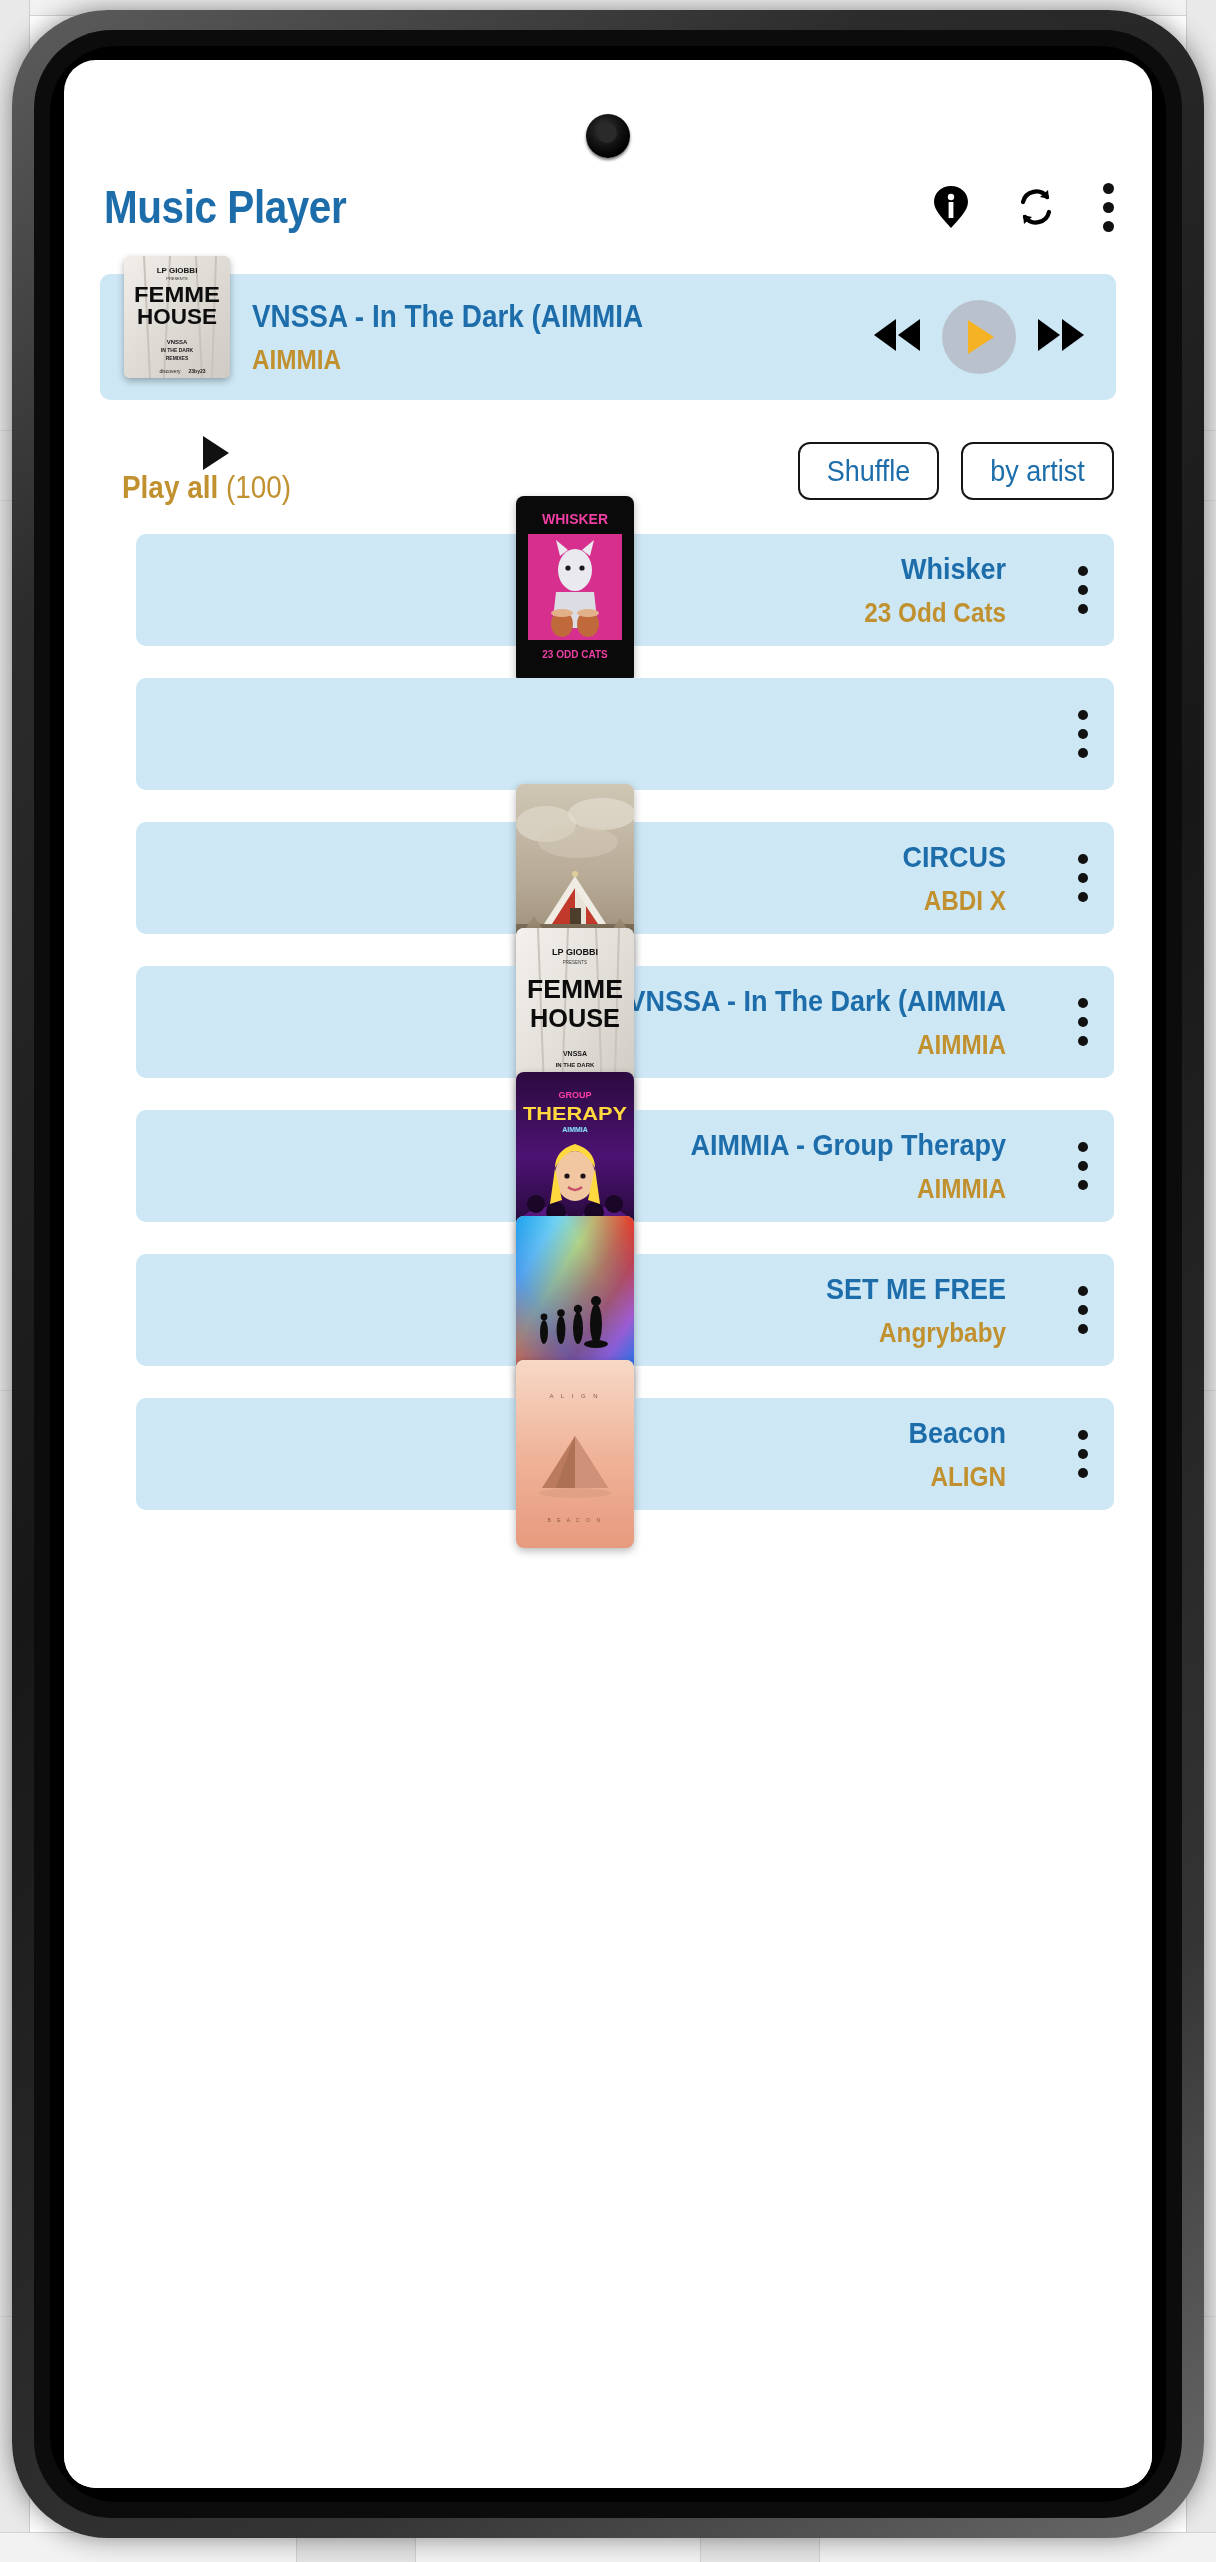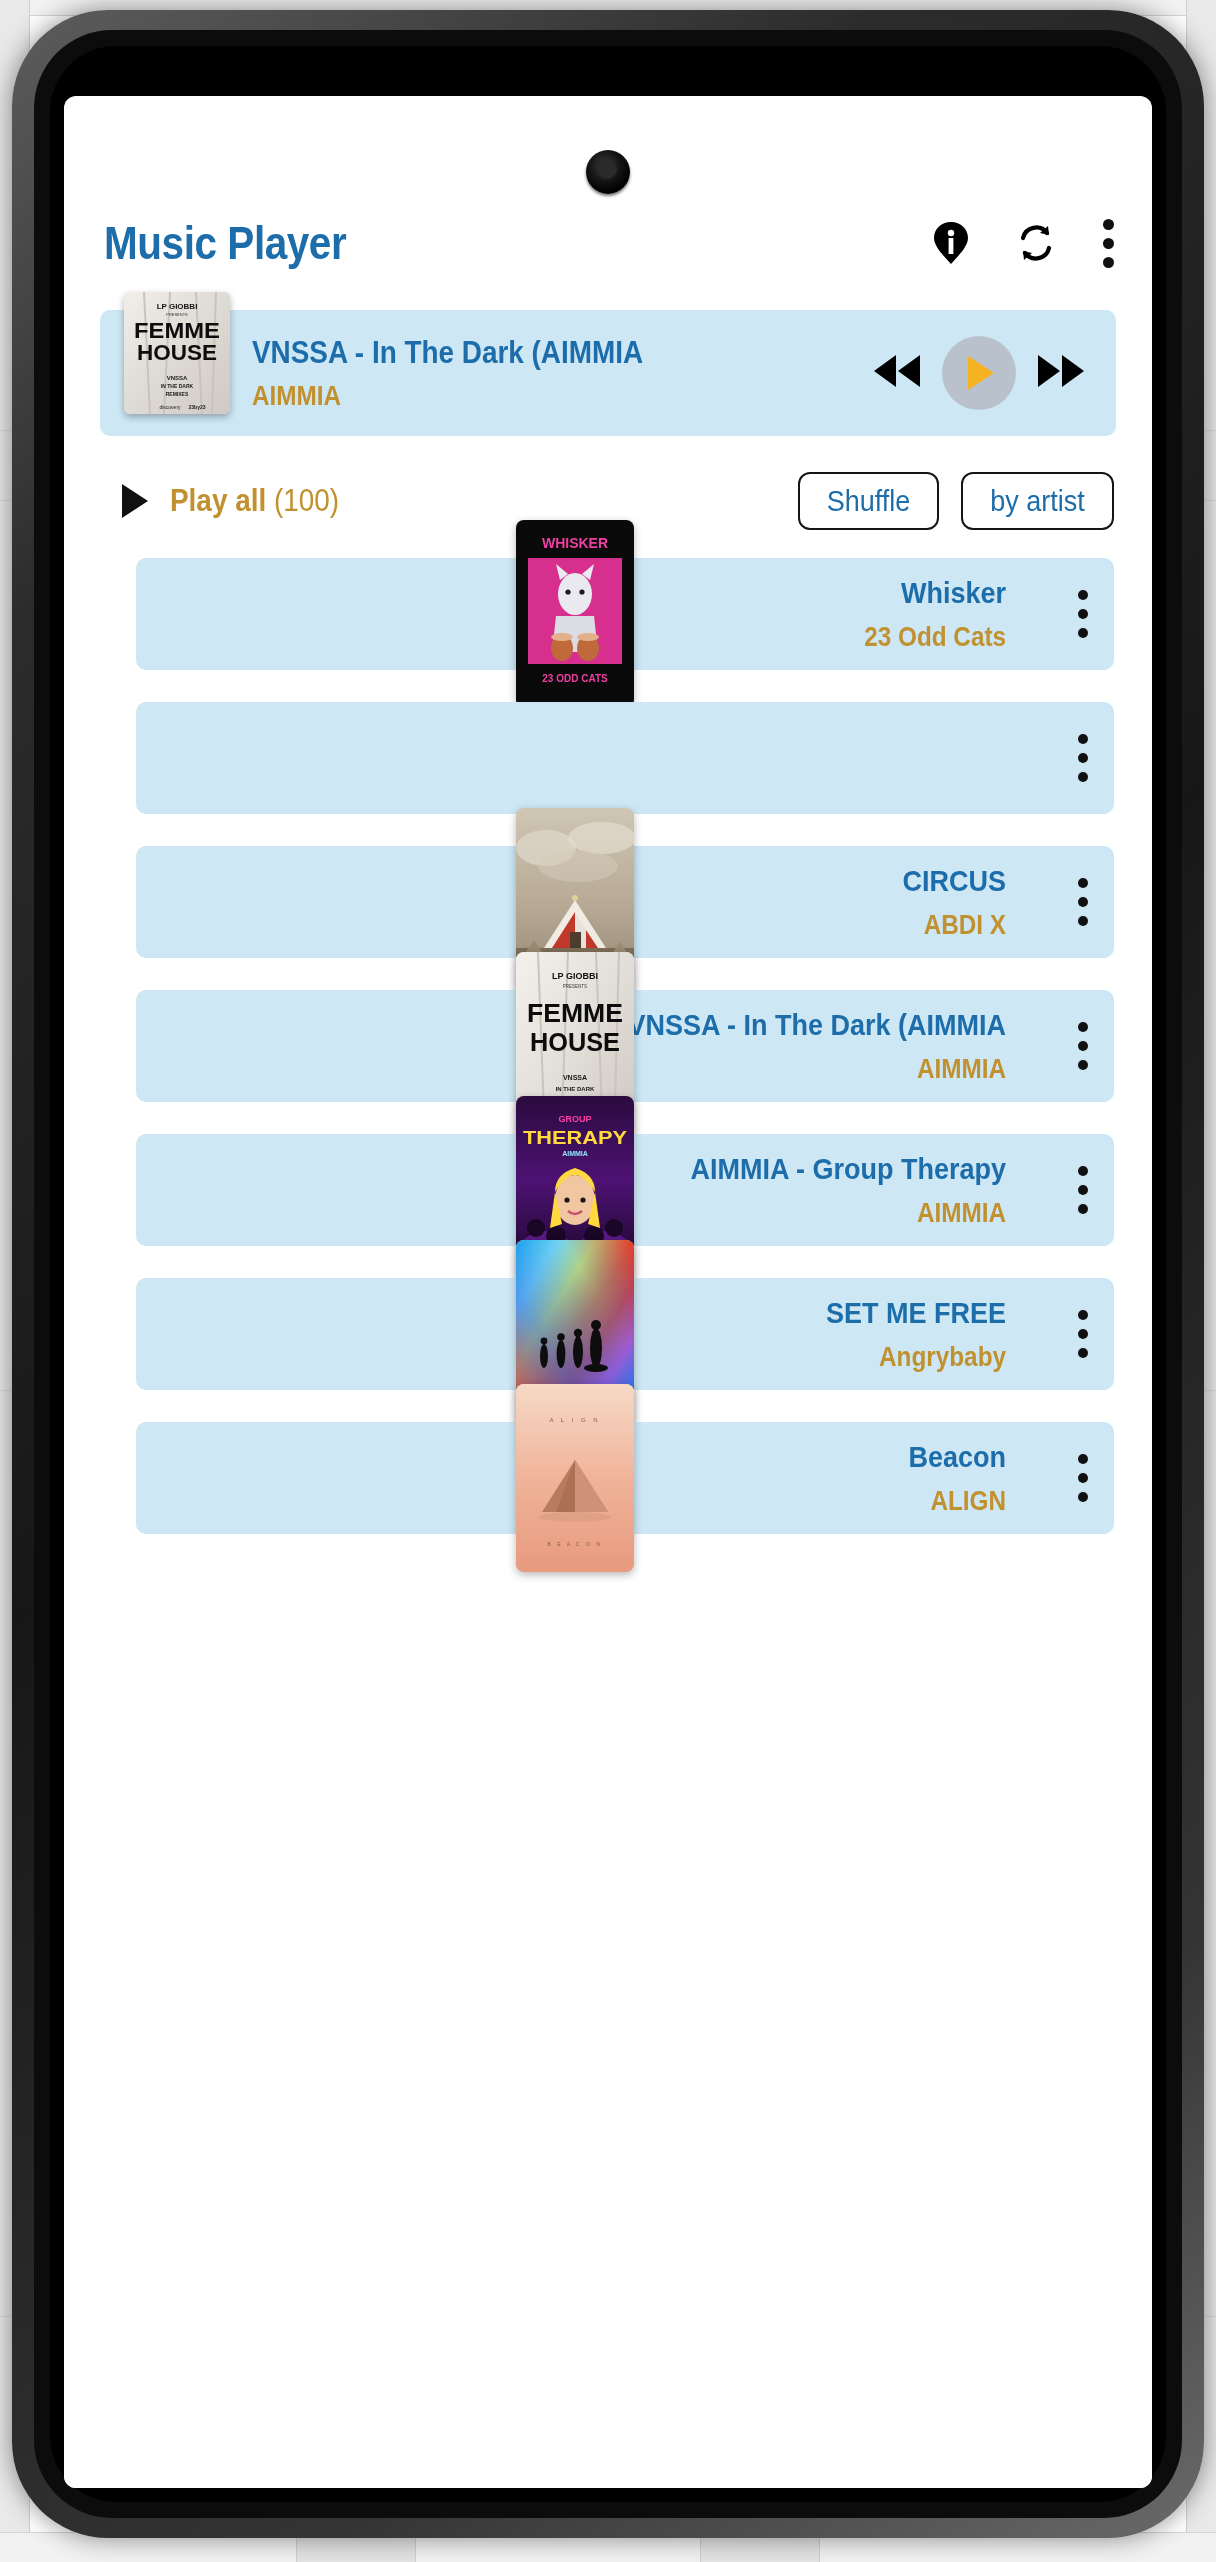--- a/index.html
+++ b/index.html
@@ -60,24 +60,23 @@
   }
   .phone-bezel {
     position: absolute;
     left: 16px; top: 16px; right: 16px; bottom: 16px;
     border-radius: 66px;
     background: #000000;
   }
   .phone-screen {
     position: absolute;
     left: 14px; top: 14px; right: 14px; bottom: 14px;
-    border-radius: 12px;
+    border-radius: 32px;
     background: #ffffff;
     overflow: hidden;
-    margin-top: 36px;
   }
 
   
   .camera {
     position: absolute;
     left: 50%; transform: translateX(-50%);
     top: 54px;
     width: 44px; height: 44px;
     border-radius: 50%;
     background: radial-gradient(circle at 42% 36%, #3b3b3b 0%, #131313 42%, #000 72%, #2e2e2e 100%);
@@ -177,21 +176,21 @@
     transform: scaleX(0.9); transform-origin: left center;
     cursor: pointer;
   }
   .tab.active { color: #155a87; }
 
   
   .playall-row {
     display: flex; align-items: center;
     padding: 36px 38px 0 58px;
   }
-  .playall-left { display: flex; align-items: center; gap: 22px; cursor: pointer; }
+  .playall-left { display: flex; align-items: center; cursor: pointer; flex-direction: column; }
   .playall-tri {
     width: 0; height: 0;
     border-left: 26px solid #111;
     border-top: 17px solid transparent;
     border-bottom: 17px solid transparent;
   }
   .playall-label {
     font-size: 31px; font-weight: 700; color: #c1912f;
     transform: scaleX(0.9); transform-origin: left center;
   }

